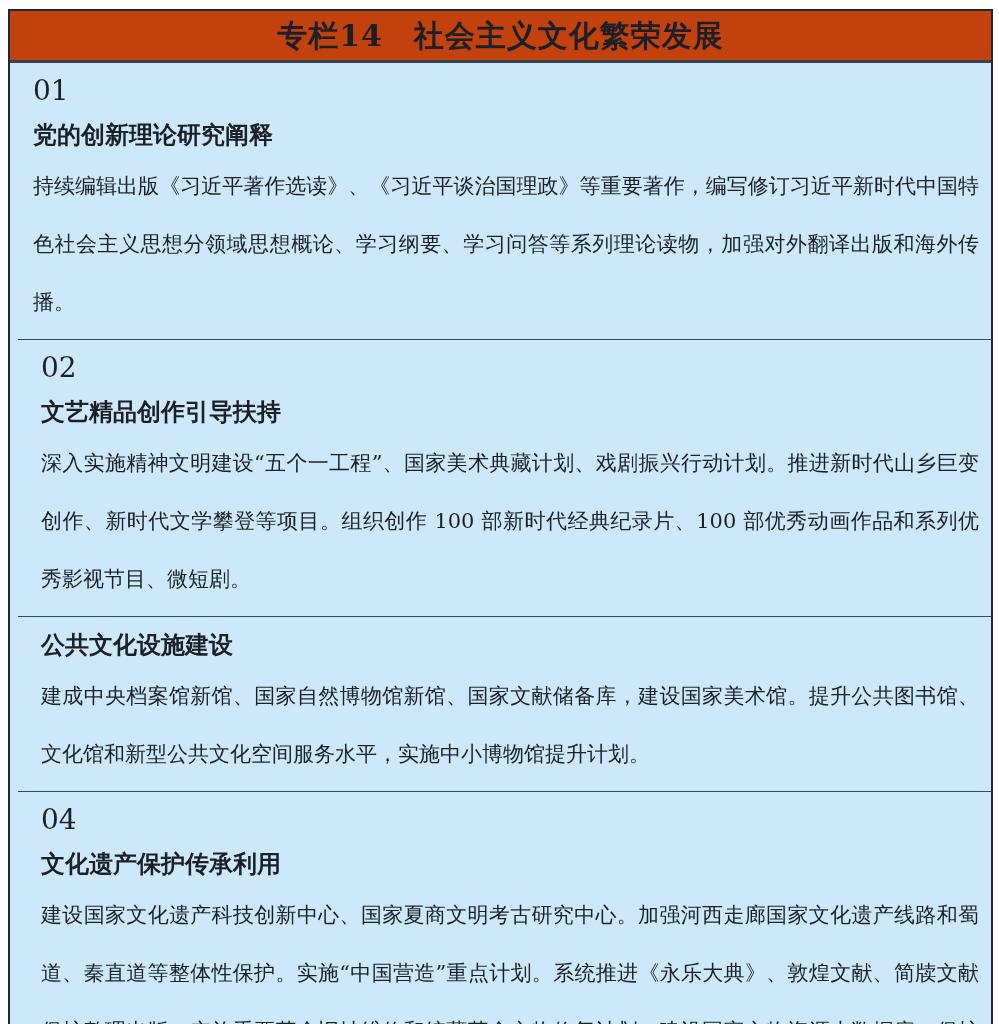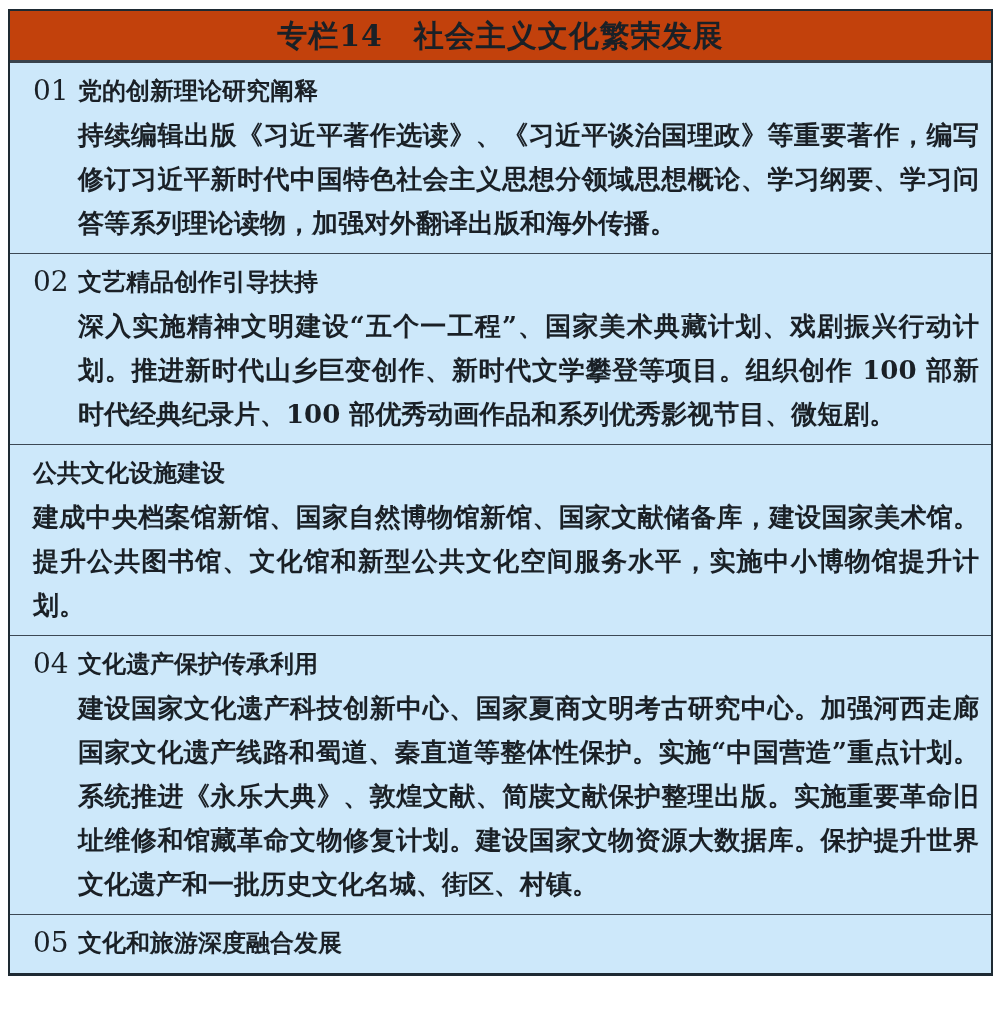--- a/index.html
+++ b/index.html
@@ -28,42 +28,43 @@
   }
   .panel-title {
     font-size: 30px;
     font-weight: bold;
     letter-spacing: 1px;
     line-height: 1;
   }
   .section {
     display: flex;
     padding: 6px 12px 8px 23px;
+    flex-direction: column;
   }
   .section + .section {
     border-top: 1px solid #3c4854;
+    margin-left: 8px;
   }
   .section-num {
     flex: none;
     width: 45px;
     font-size: 28px;
     line-height: 44px;
   }
   .section-content { flex: 1; }
   .section-title {
     font-size: 24px;
     font-weight: bold;
     line-height: 44px;
   }
   .section-body {
-    font-size: 26px;
-    line-height: 44px;
+    font-size: 21px;
+    line-height: 58px;
     text-align: justify;
     text-justify: inter-ideograph;
-    font-weight: bold;
   }
 </style>
 </head>
 <body>
 
 <div class="panel">
 
   <div class="panel-header">
     <div class="panel-title">专栏14　社会主义文化繁荣发展</div>
   </div>

